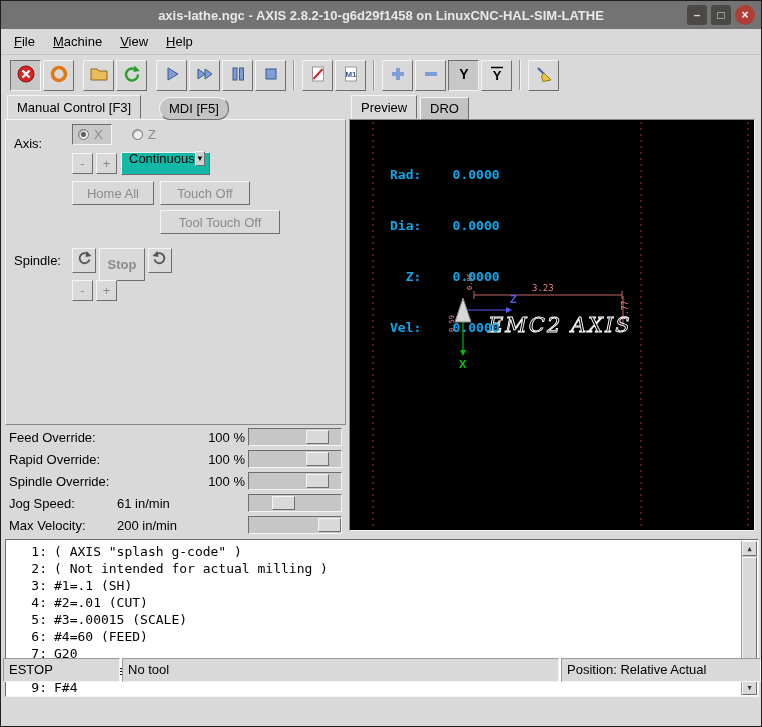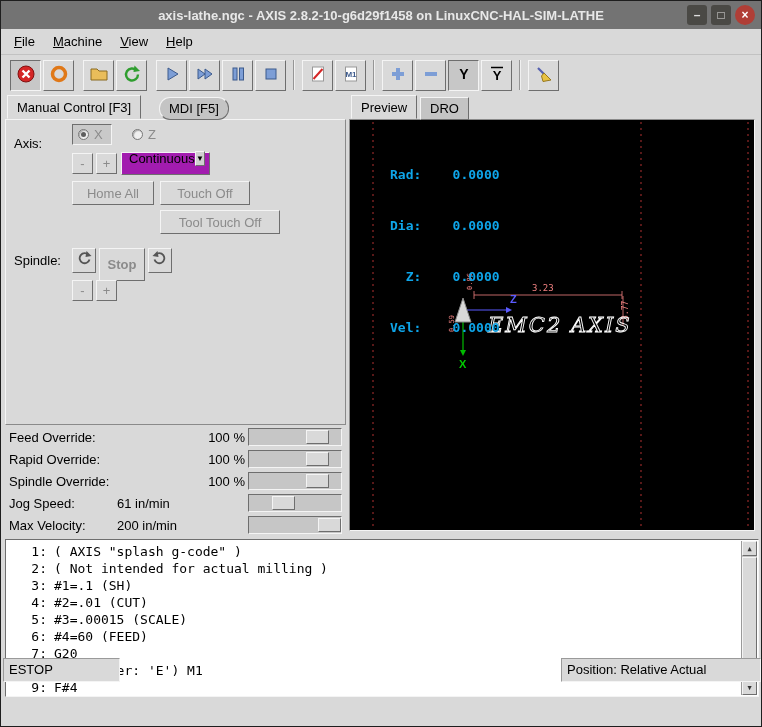--- a/index.html
+++ b/index.html
@@ -30,21 +30,21 @@
   .tab.inactive { background:#c4c4c4; border-bottom-color:#6e6e6e; padding-top:3px; }
 
   
   .manual-panel { position:absolute; left:4px; top:118px; width:341px; height:306px; border:1px solid; border-color:#f4f4f4 #8a8a8a #8a8a8a #f4f4f4; background:#d9d9d9; }
   .abs { position:absolute; }
   .dis { color:#8b8b8b; }
   .btn { background:#d9d9d9; border:1px solid; border-color:#f4f4f4 #6e6e6e #6e6e6e #f4f4f4; display:flex; align-items:center; justify-content:center; }
   .radio { width:11px; height:11px; border-radius:50%; border:1px solid #777; background:#efefef; box-shadow:inset 1px 1px 1px #aaa; position:relative; }
   .radio.on::after { content:""; position:absolute; inset:2px; border-radius:50%; background:#5e5e5e; }
   .radio-box { display:flex; align-items:center; gap:5px; border:1px solid; border-color:#6e6e6e #f4f4f4 #f4f4f4 #6e6e6e; background:#c9c9c9; padding:2px 8px 2px 5px; }
-  .combo { background:#a21caf; border:1px solid; border-color:#f4f4f4 #6e6e6e #6e6e6e #f4f4f4; display:flex; align-items:center; justify-content:space-between; padding:2px 4px 12px 7px; }
+  .combo { background:#14b8a6; border:1px solid; border-color:#f4f4f4 #6e6e6e #6e6e6e #f4f4f4; display:flex; align-items:center; justify-content:space-between; padding:2px 4px 12px 7px; }
   .combo .arrowbox { width:15px; height:15px; font-size:8px; display:flex; align-items:center; justify-content:center; border:1px solid; border-color:#f4f4f4 #6e6e6e #6e6e6e #f4f4f4; background:#d0d0d0; }
 
   
   .srow { position:absolute; left:4px; width:341px; height:21px; }
   .srow .lab { position:absolute; left:4px; top:3px; }
   .srow .val-r { position:absolute; left:192px; width:48px; top:3px; text-align:right; }
   .srow .val-l { position:absolute; left:112px; top:3px; }
   .track { position:absolute; left:243px; top:1px; width:94px; height:18px; background:#c6c6c6; border:1px solid; border-color:#6e6e6e #f4f4f4 #f4f4f4 #6e6e6e; }
   .thumb { position:absolute; top:1px; width:23px; height:14px; background:#d9d9d9; border:1px solid; border-color:#f4f4f4 #6e6e6e #6e6e6e #f4f4f4; }
 
@@ -336,16 +336,17 @@
     </div>
     <div class="gscroll">
       <div class="garrow" style="top:0;">▲</div>
       <div class="gthumb"></div>
       <div class="garrow" style="bottom:0;">▼</div>
     </div>
   </div>
 
   <div class="statusbar">
     <div class="scell" style="left:2px; width:117px;">ESTOP</div>
+    <div class="scell" style="left:121px; width:437px;">No tool</div>
     <div class="scell" style="left:560px; width:200px;">Position: Relative Actual</div>
   </div>
 
 </div>
 
 </body></html>

